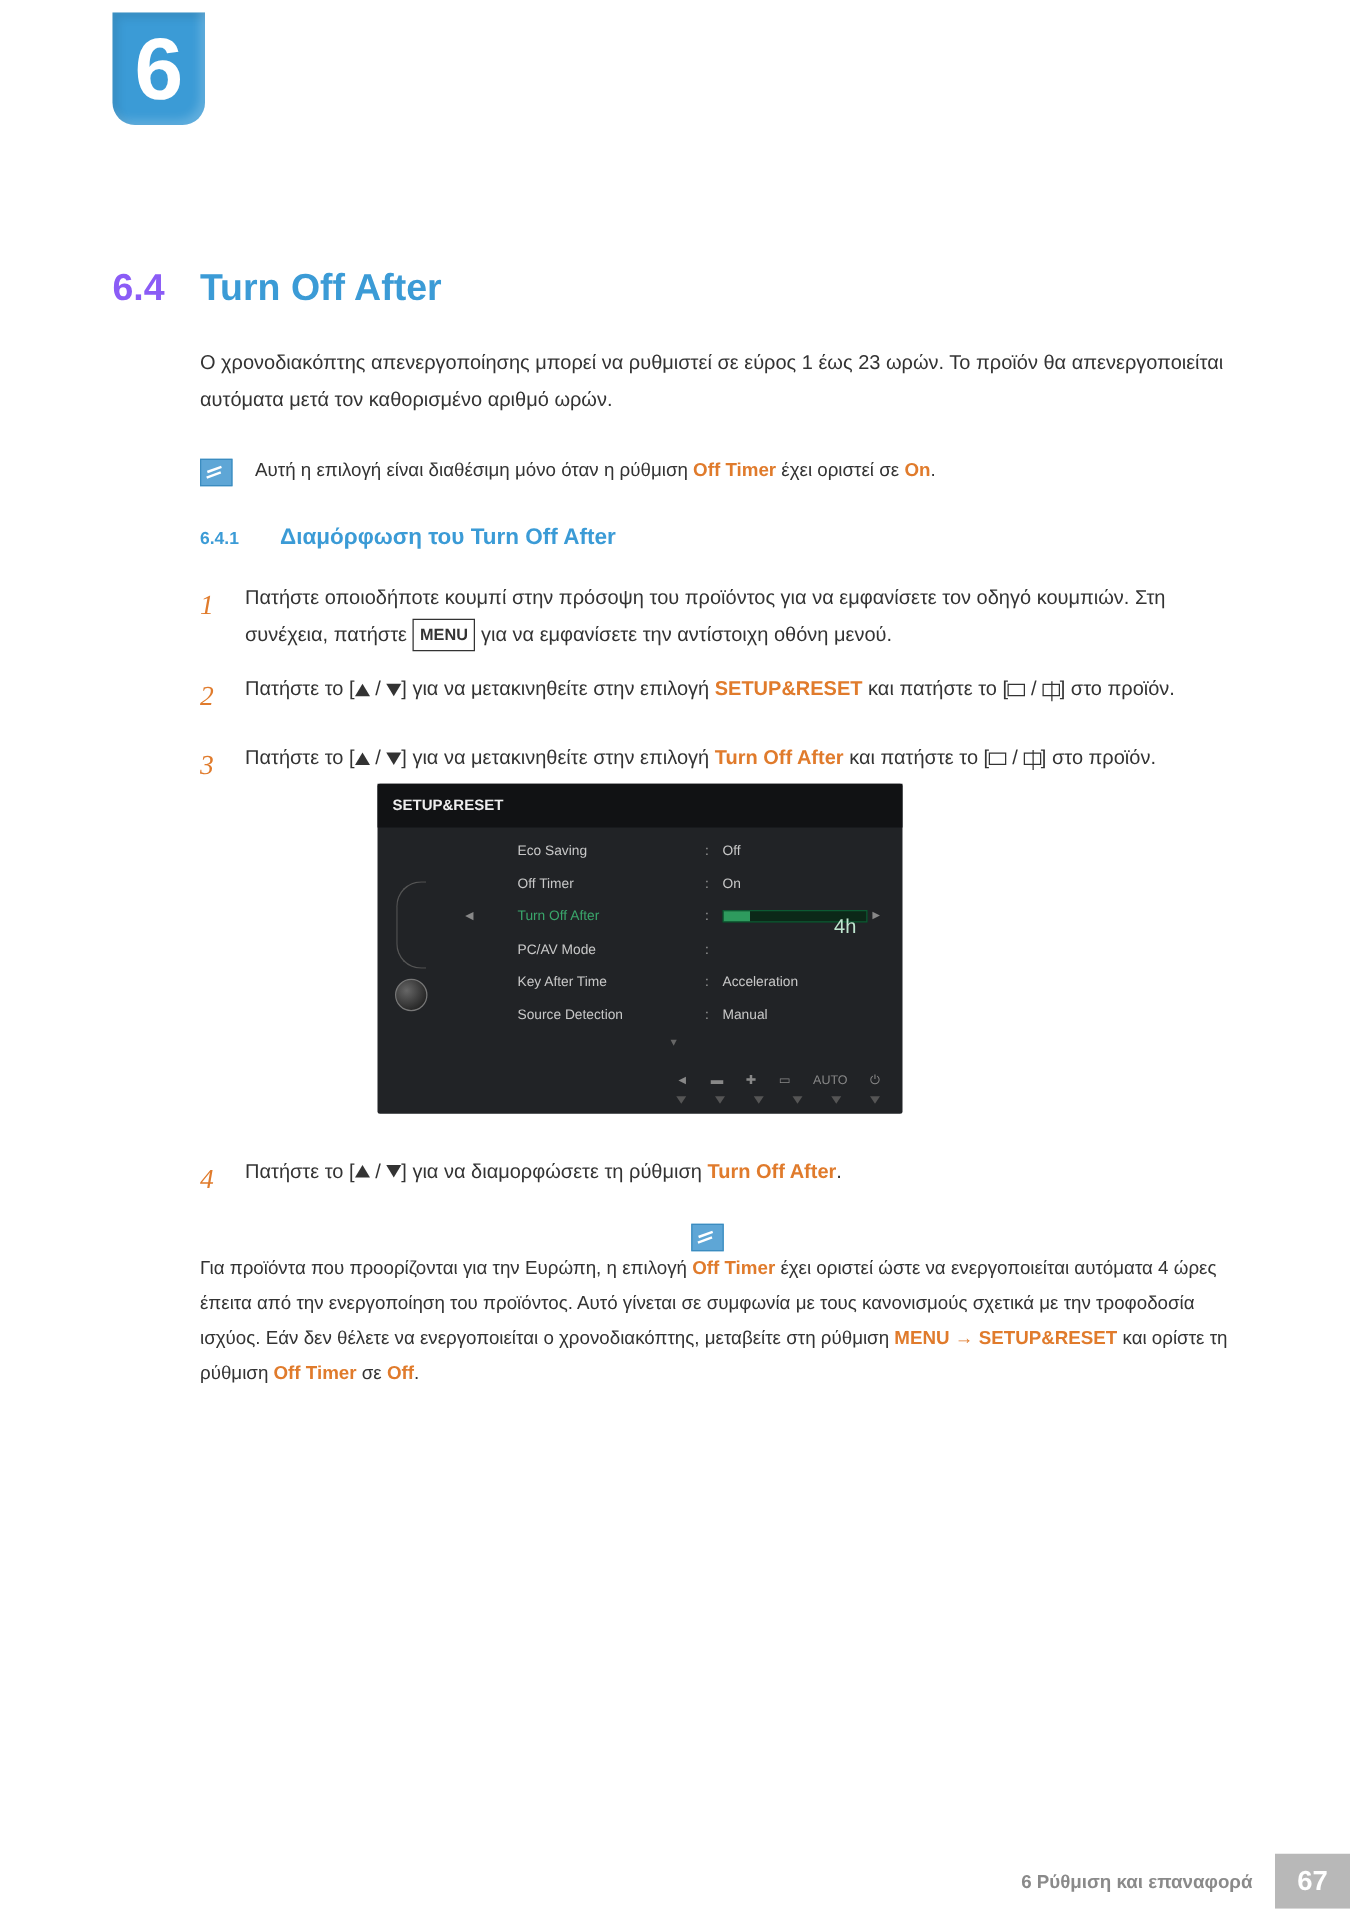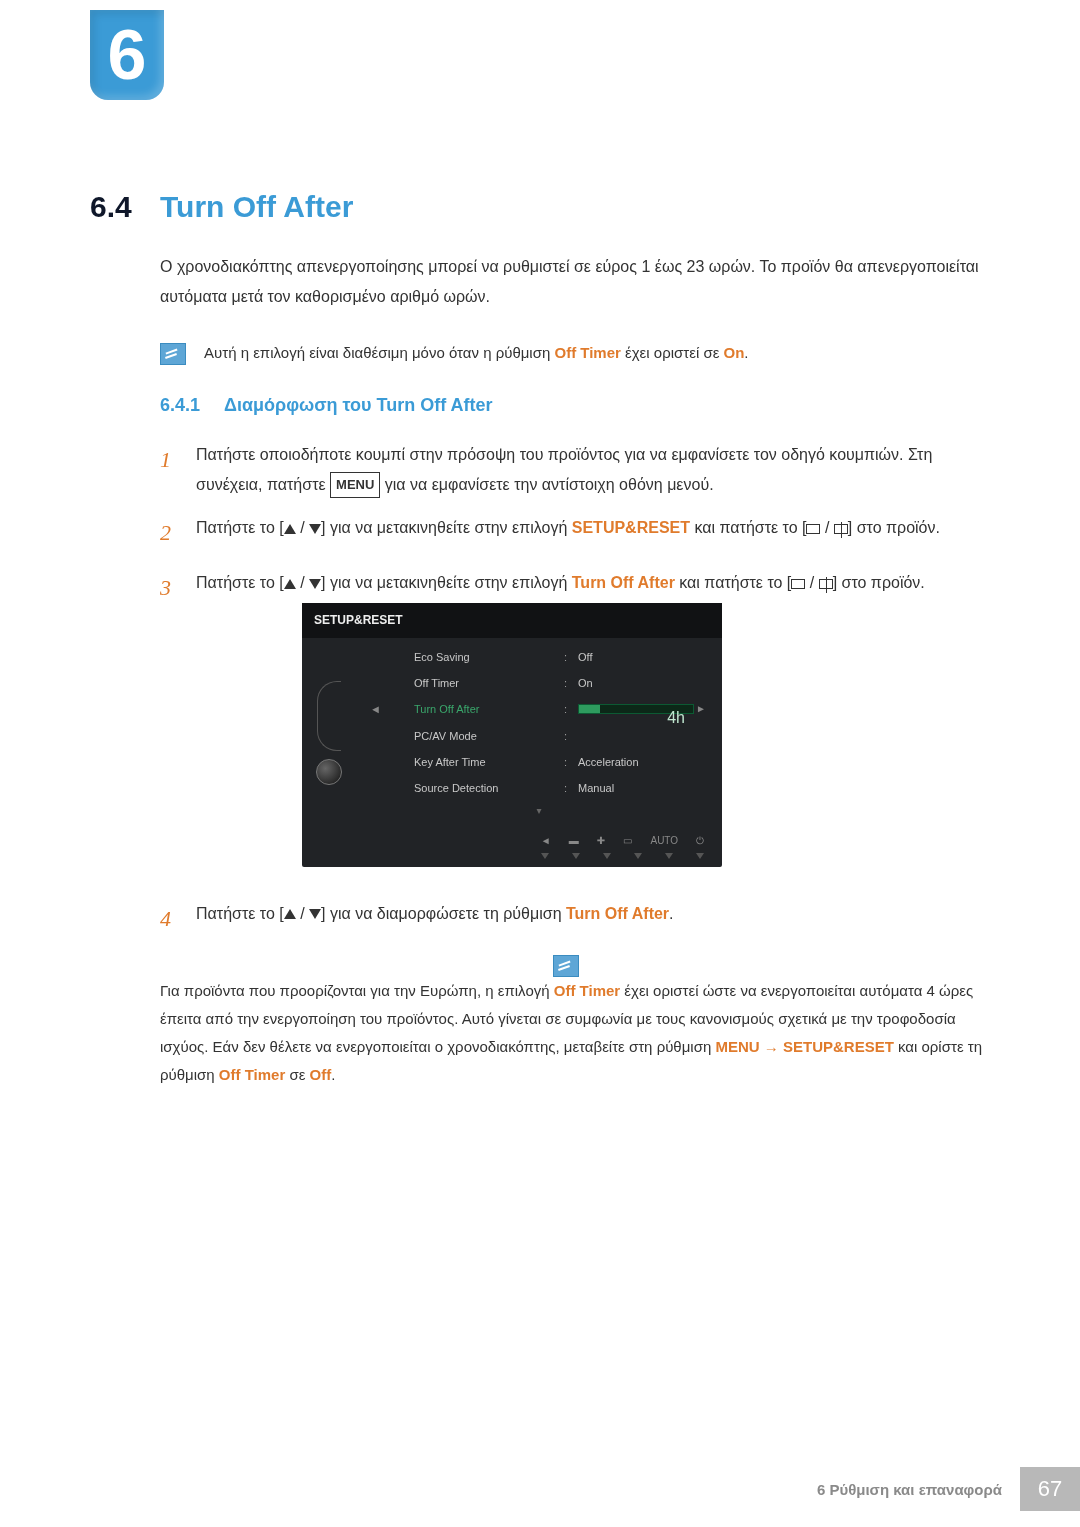--- a/index.html
+++ b/index.html
@@ -43,23 +43,24 @@
     font-size: 34px;
     font-weight: bold;
     color: #6a6a6a;
     padding-top: 30px;
   }
   .main {
     padding: 90px 90px 0 90px;
   }
   .section-row { display:flex; align-items:baseline; margin-bottom: 28px; }
   .section-num {
-    color:#0f172a;
+    color:#8b5cf6;
     font-size:30px; font-weight:bold;
     width:70px;
+    margin-top:24px;
   }
   .section-title {
     color:#3b9bd6;
     font-size:30px; font-weight:bold;
   }
   .body-text {
     margin-left:70px;
     font-size:16px;
     line-height:1.85;
     color:#333;
@@ -92,21 +93,21 @@
     box-shadow: 2px -4px 0 #fff;
   }
   .subsection-row {
     margin-left:70px;
     display:flex;
     align-items:baseline;
     margin-bottom:24px;
   }
   .sub-num {
     color:#3b9bd6;
-    font-size:18px;font-weight:bold;
+    font-size:14px;font-weight:bold;
     width:64px;
   }
   .sub-title{
     color:#3b9bd6;
     font-size:18px;font-weight:bold;
   }
   .step {
     display:flex;
     margin-left:70px;
     font-size:16px;
@@ -227,42 +228,42 @@
     color:#666;
     font-size:9px;
   }
   .osd-bottom-line span{display:inline-block;width:0;height:0;border-left:4px solid transparent;border-right:4px solid transparent;border-top:6px solid #555;}
   .osd-down-arrow-center{
     text-align:center;color:#666;font-size:10px;padding-bottom:2px;
   }
 
   .footer {
     position:absolute;
-    bottom:16px;
+    bottom:0;
     right:0;
     left:0;
     height:44px;
     display:flex;
     justify-content:flex-end;
     align-items:stretch;
   }
   .footer-text{
     color:#8a8a8a;
     font-size:15px;
     font-weight:bold;
     display:flex;
     align-items:center;
     padding-right:18px;
   }
   .footer-num{
     width:60px;
     background:#b8b8b8;
     color:#fff;
     font-size:22px;
-    font-weight:normal;
+    font-weight:bold;
     display:flex;
     align-items:center;
     justify-content:center;
   }
 </style>
 </head>
 <body>
 
 <div class="page-header">
   <div class="chapter-tab">6</div>

